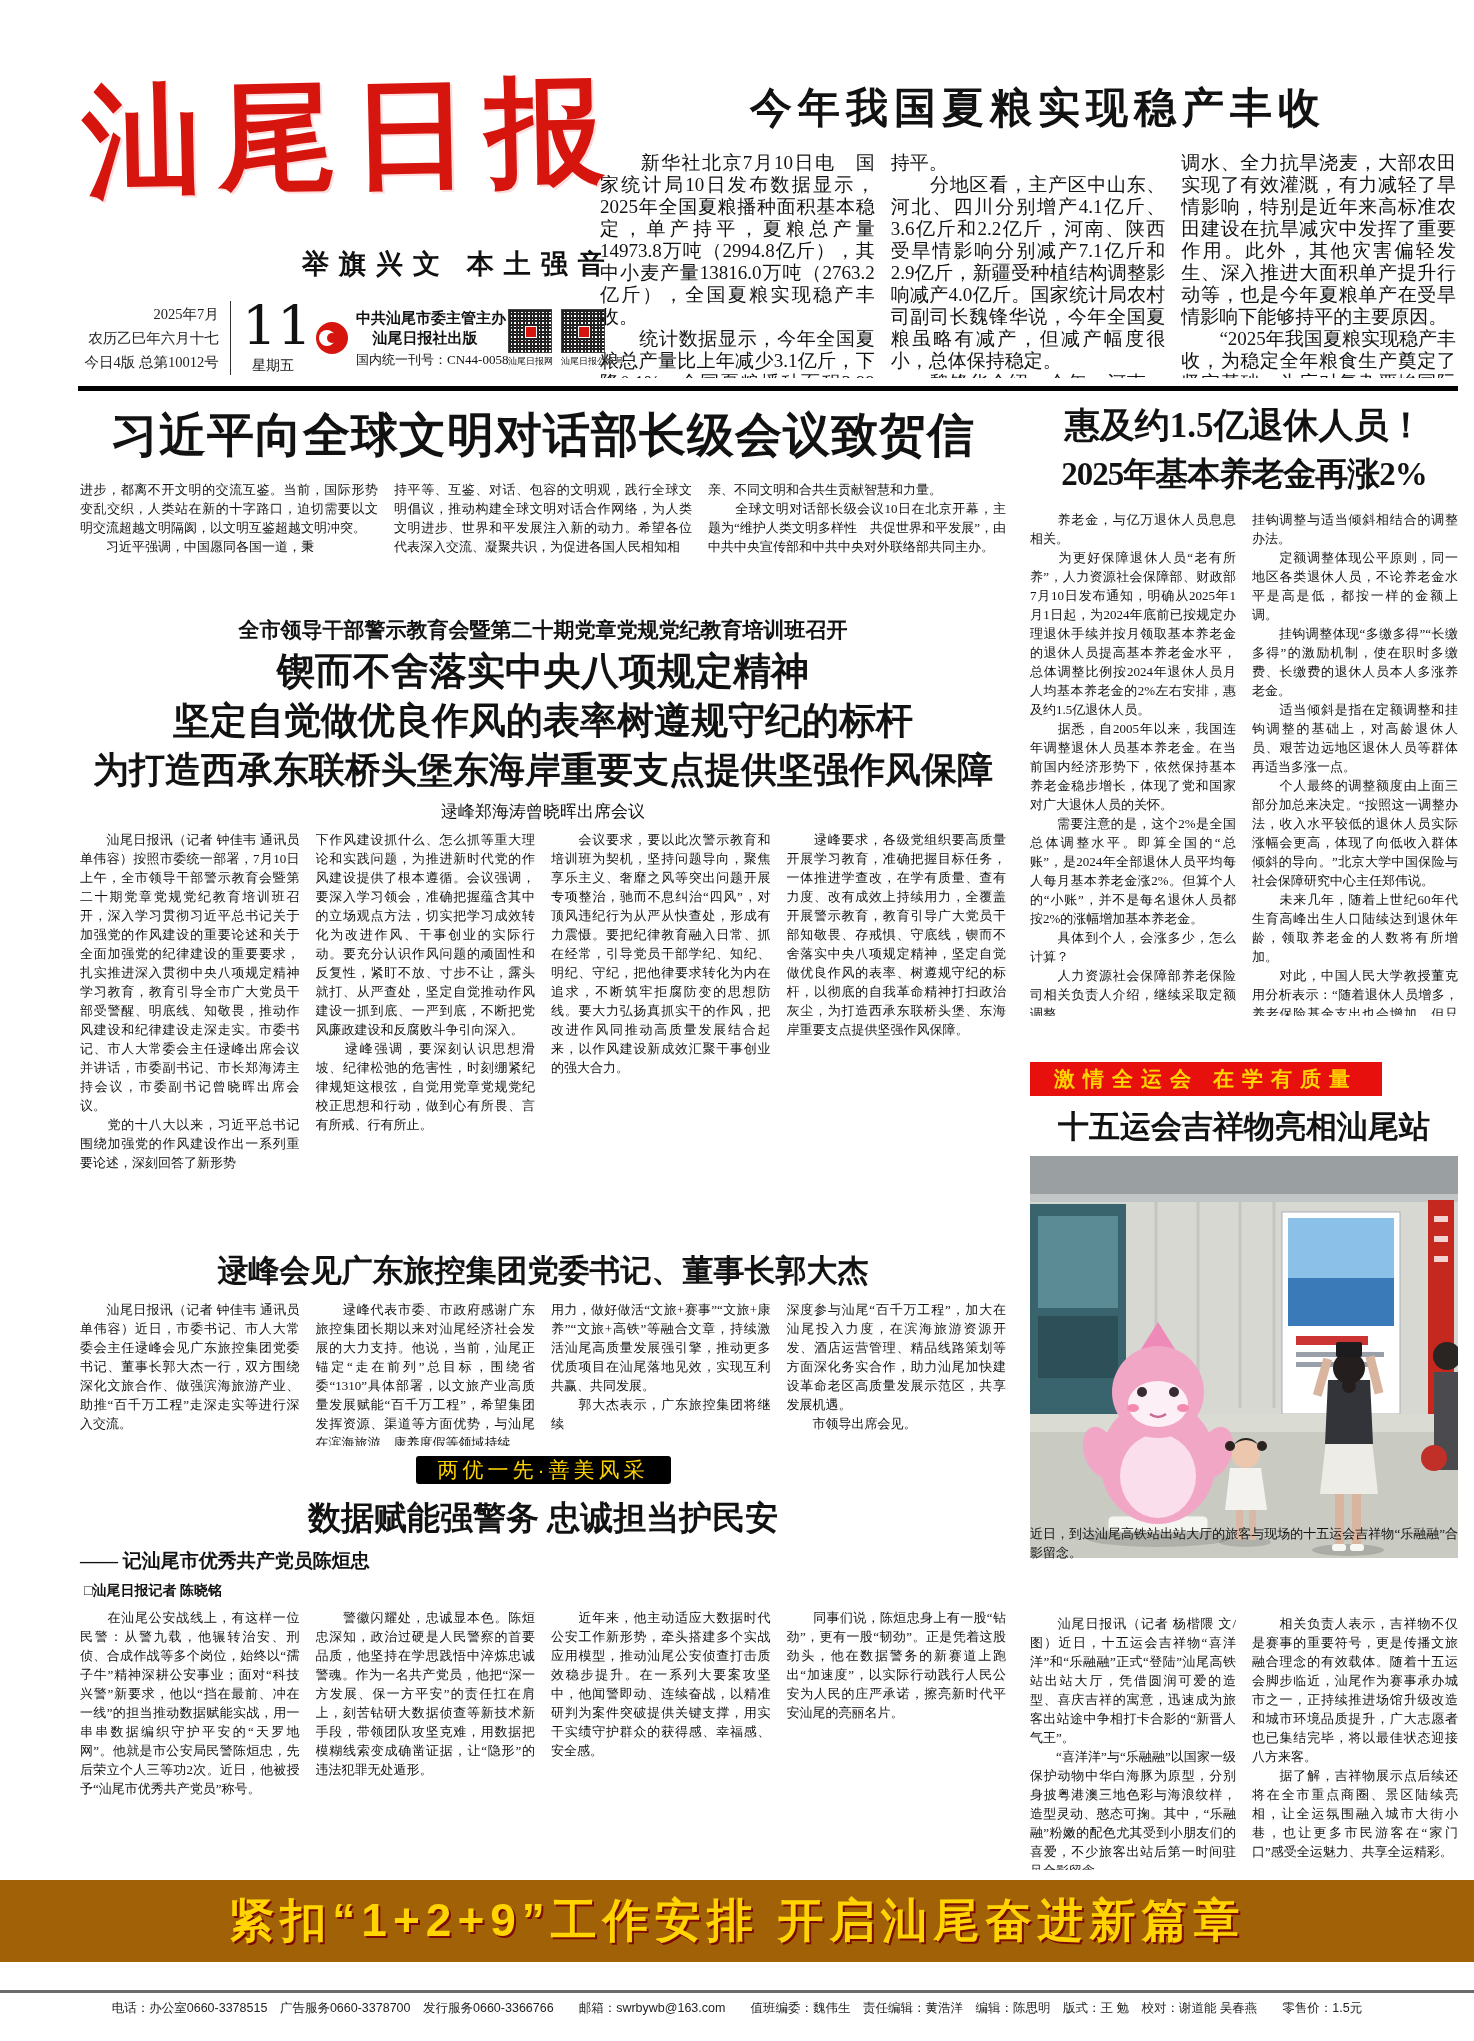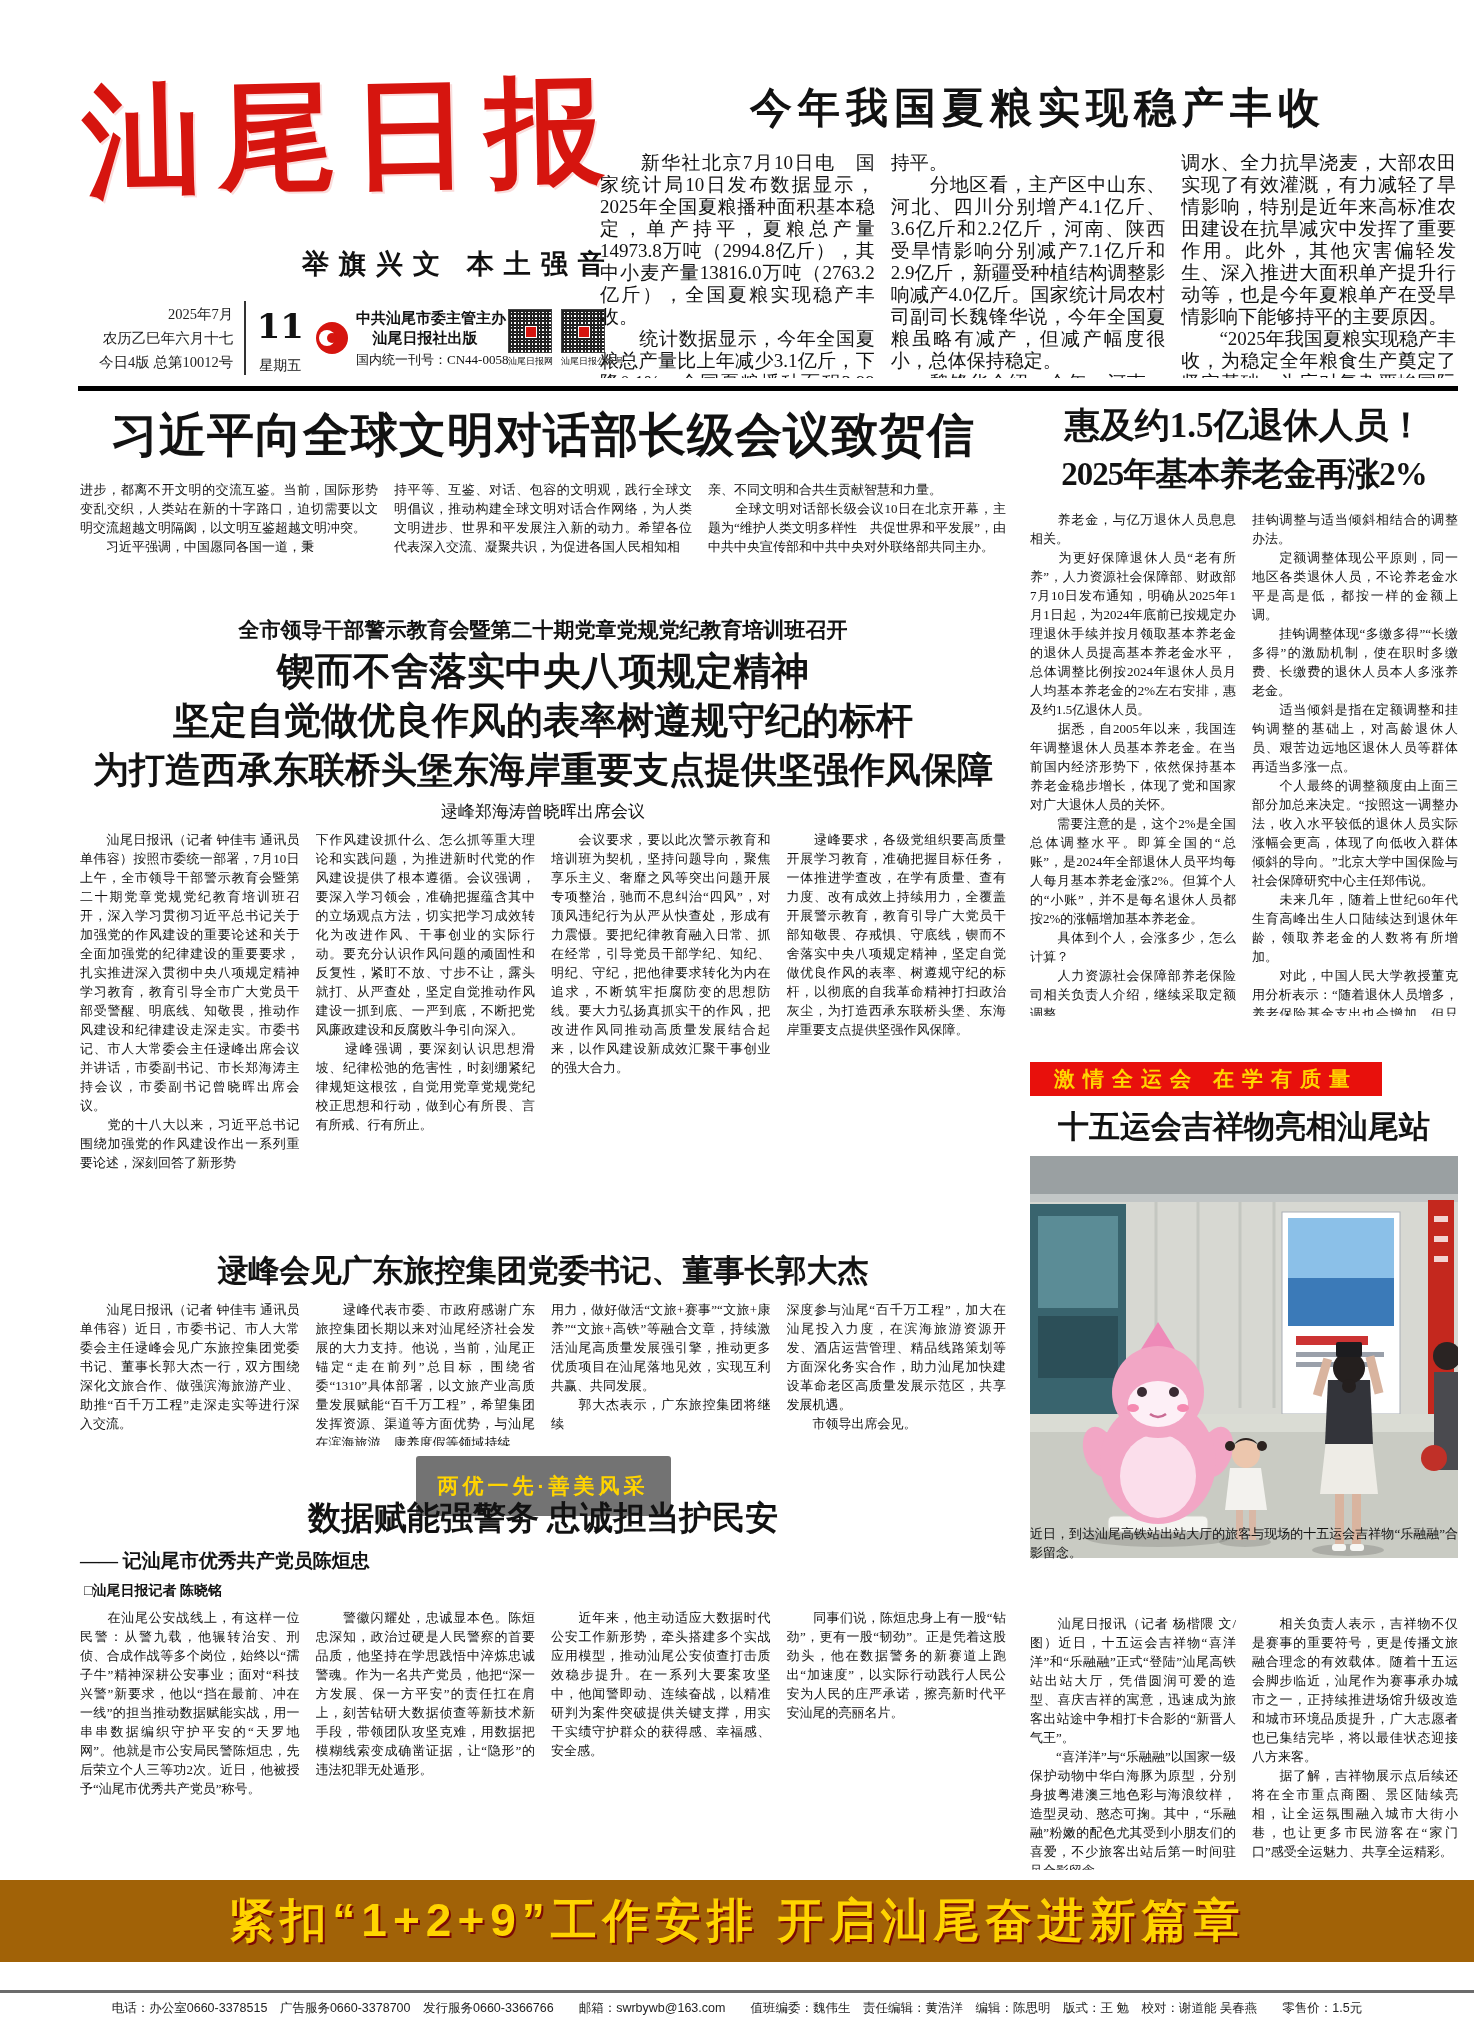--- a/index.html
+++ b/index.html
@@ -9,21 +9,21 @@
 
   
   .mast-title{font-family:"DejaVu Serif",serif;font-weight:bold;color:#d6150f;
               font-size:118px;line-height:158px;letter-spacing:16px;transform:rotate(-1.2deg);
               text-shadow:2px 2px 0 #e8564f33;white-space:nowrap;}
   .slogan{font-weight:bold;font-size:27px;letter-spacing:10px;color:#111;}
   .info-row{display:flex;align-items:center;}
   .date-block{width:196px;text-align:right;font-size:14.5px;line-height:24px;color:#222;}
   .v-rule{width:2px;height:74px;background:#333;margin:0 11px;}
   .day-block{width:62px;text-align:center;}
-  .day-num{font-size:34px;line-height:50px;font-weight:bold;font-family:"DejaVu Serif",serif;}
+  .day-num{font-size:55px;line-height:50px;font-weight:normal;font-family:"DejaVu Serif",serif;}
   .weekday{font-size:14px;margin-top:6px;}
   .org-wrap{display:flex;align-items:center;margin-left:12px;}
   .brand-logo{position:relative;width:32px;height:32px;border-radius:50%;background:#d6150f;flex:0 0 32px;}
   .brand-logo::before{content:"";position:absolute;left:3px;top:8px;width:16px;height:16px;border-radius:50%;background:#fff;}
   .brand-logo::after{content:"";position:absolute;left:11px;top:11px;width:10px;height:10px;border-radius:50%;background:#d6150f;}
   .org-lines{margin-left:8px;text-align:center;width:138px;}
   .org-l{font-size:15px;font-weight:bold;line-height:20px;white-space:nowrap;}
   .issn{font-size:13px;margin-top:3px;white-space:nowrap;}
   .qr-group{display:flex;margin-left:14px;gap:8px;}
   .qr-item{text-align:center;}
@@ -43,23 +43,23 @@
   .kicker{font-weight:bold;text-align:center;}
 
   
   .cols{display:flex;gap:16px;overflow:hidden;}
   .col{flex:1 1 0;font-size:13px;line-height:19px;text-align:justify;
        white-space:pre-line;overflow:hidden;}
   .grain .col{font-size:19px;line-height:22px;}
 
   
   .badge-wrap{text-align:center;}
-  .badge{display:inline-block;background:#737373;color:#ffd400;font-weight:bold;
+  .badge{display:inline-block;background:#000000;color:#ffd400;font-weight:normal;
          font-family:"Liberation Sans",sans-serif;font-size:21px;letter-spacing:4px;
-         padding:16px 22px;border-radius:3px;}
+         padding:0 22px;border-radius:3px;}
   .col-banner{background:#e8100c;color:#ffd400;font-weight:bold;
               font-family:"Liberation Sans",sans-serif;font-size:21px;letter-spacing:8px;
               text-align:center;line-height:34px;white-space:nowrap;}
   .bottom-banner{background:#a16207;display:flex;align-items:center;justify-content:center;}
   .bottom-banner-text{color:#ffd400;font-weight:bold;font-family:"Liberation Sans",sans-serif;
                       font-size:46px;letter-spacing:6px;white-space:nowrap;
                       text-shadow:2px 2px 0 #7c0a06;}
 
   .caption{font-size:13px;line-height:19px;text-align:justify;}
   .reporter-line{font-size:14px;font-weight:bold;}

